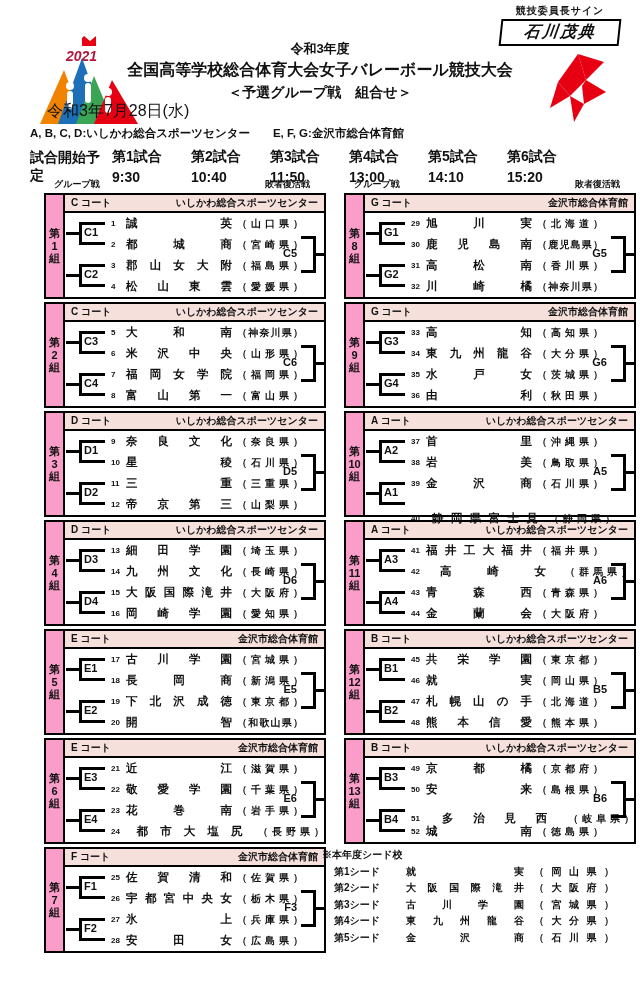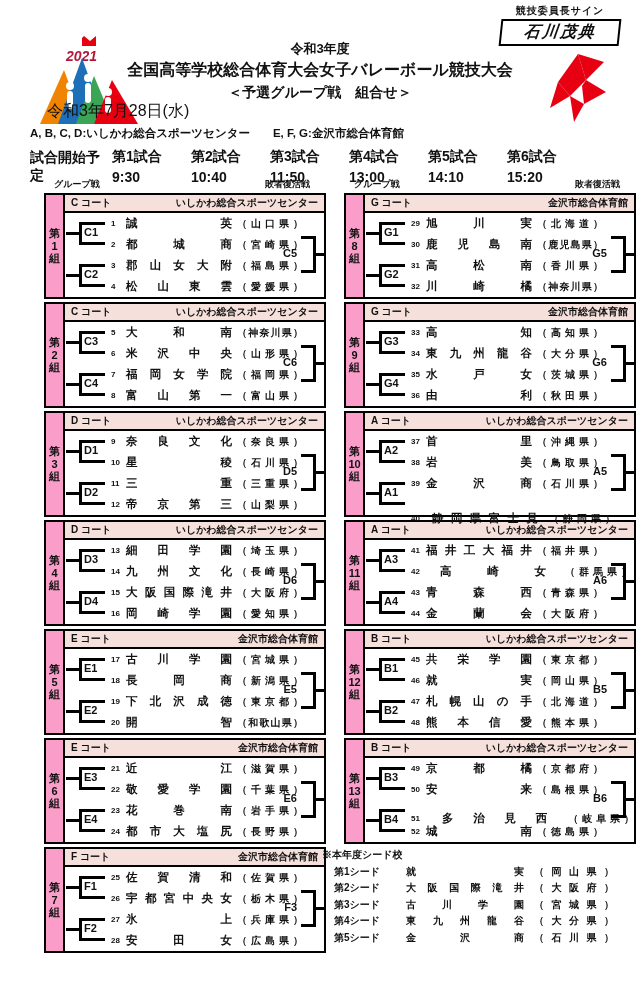--- a/index.html
+++ b/index.html
@@ -392,21 +392,21 @@
           <div class="trow" style="top: 21px;">
             <span class="tno">22</span>
             <span class="tname">敬愛学園</span>
             <span class="tpref">（千葉県）</span>
           </div>
           <div class="trow" style="top: 42px;">
             <span class="tno">23</span>
             <span class="tname">花巻南</span>
             <span class="tpref">（岩手県）</span>
           </div>
-          <div class="trow" style="top: 63px;">
+          <div class="trow" style="top: 63px; justify-content: space-between;">
             <span class="tno">24</span>
             <span class="tname">都市大塩尻</span>
             <span class="tpref">（長野県）</span>
           </div>
           <div class="pbr p1"></div>
           <div class="pstub s1"></div>
           <div class="plabel l1">E3</div>
           <div class="pbr p2"></div>
           <div class="pstub s2"></div>
           <div class="plabel l2">E4</div>

